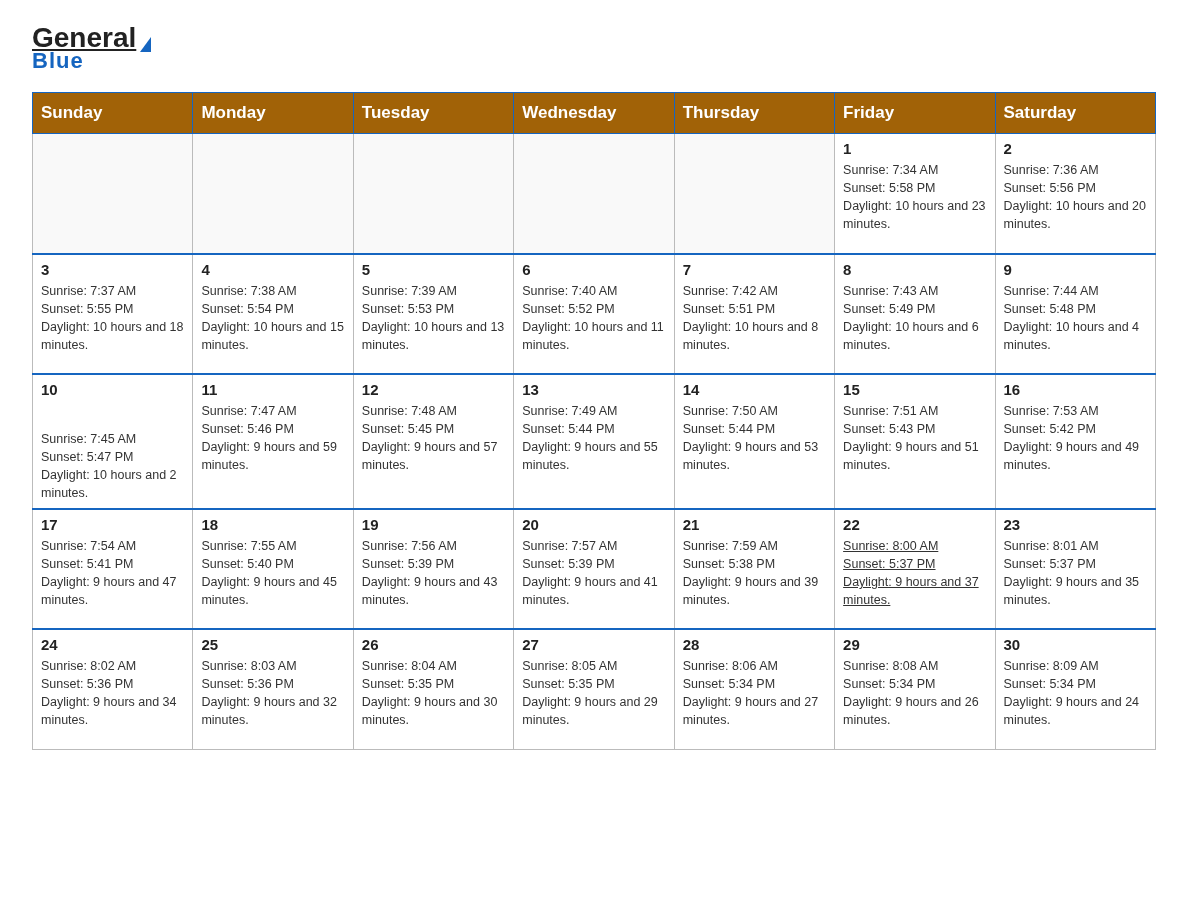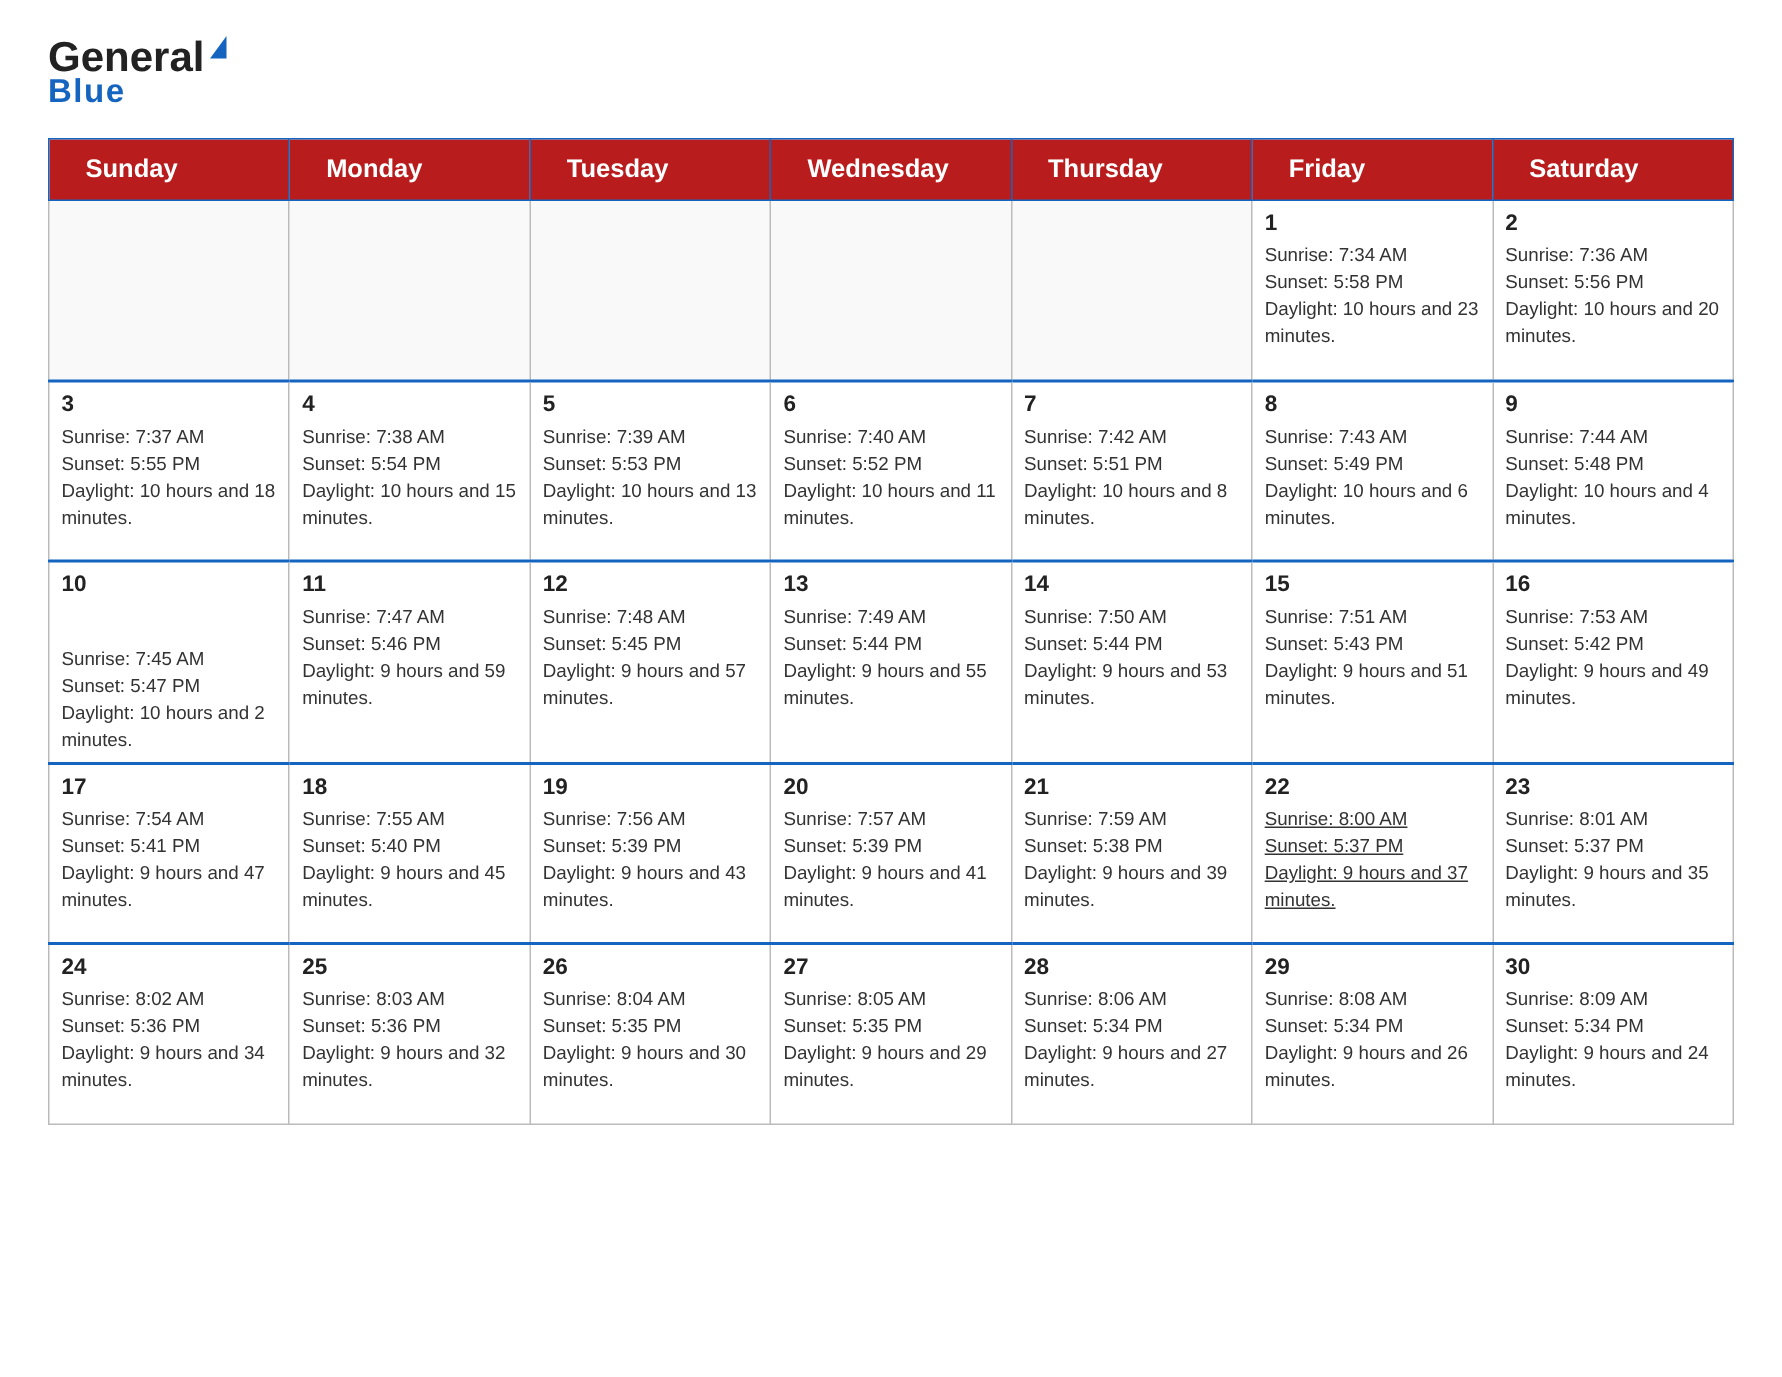--- a/index.html
+++ b/index.html
@@ -49,23 +49,23 @@
       font-weight: normal;
       color: #333;
       margin-top: 4px;
     }
     .calendar {
       width: 100%;
       border-collapse: collapse;
       border: 1.5px solid #999;
     }
     .calendar th {
-      background-color: #b91c1c;
+      background-color: #a16207;
       color: #fff;
-      padding: 10px 24px;
+      padding: 10px 8px;
       font-size: 17px;
       font-weight: bold;
       text-align: left;
       border: 1px solid #1565c0;
     }
     .calendar td {
       vertical-align: top;
       padding: 6px 8px;
       font-size: 13px;
       color: #222;
@@ -90,21 +90,21 @@
     }
     .row-divider td {
       border-top: 2.5px solid #1565c0;
     }
   </style>
 </head>
 <body>
 
 <div class="header-area">
   <div class="logo-area">
-    <div style="display:flex;align-items:flex-start;gap:2px;">
+    <div style="display:flex;align-items:flex-end;gap:2px;text-decoration:underline;">
       <span class="logo-text">General</span>
       <span style="display:inline-block;width:0;height:0;border-left:11px solid transparent;border-bottom:15px solid #1565c0;margin-left:2px;vertical-align:middle;"></span>
     </div>
     <div class="logo-blue-line">Blue</div>
   </div>
 </div>
 
 <table class="calendar">
   <thead>
     <tr>

